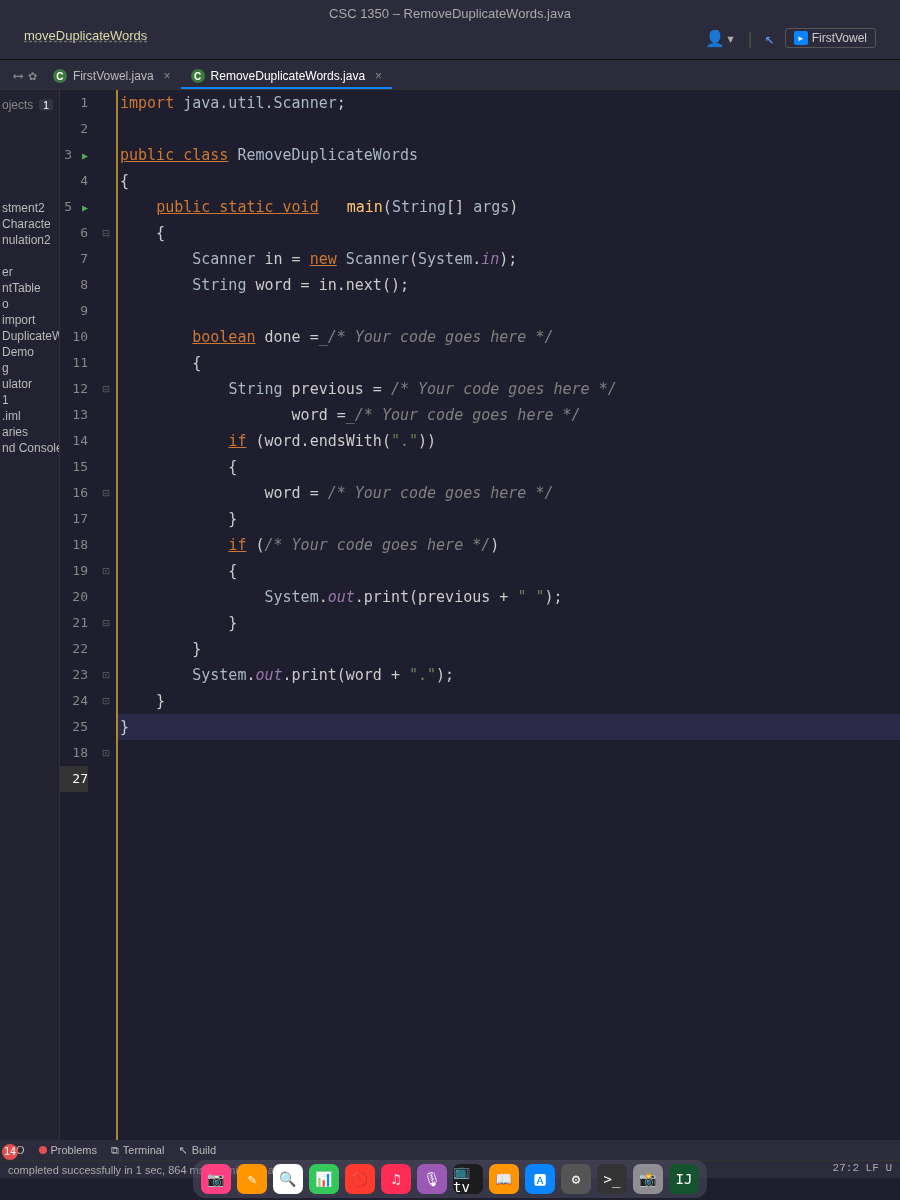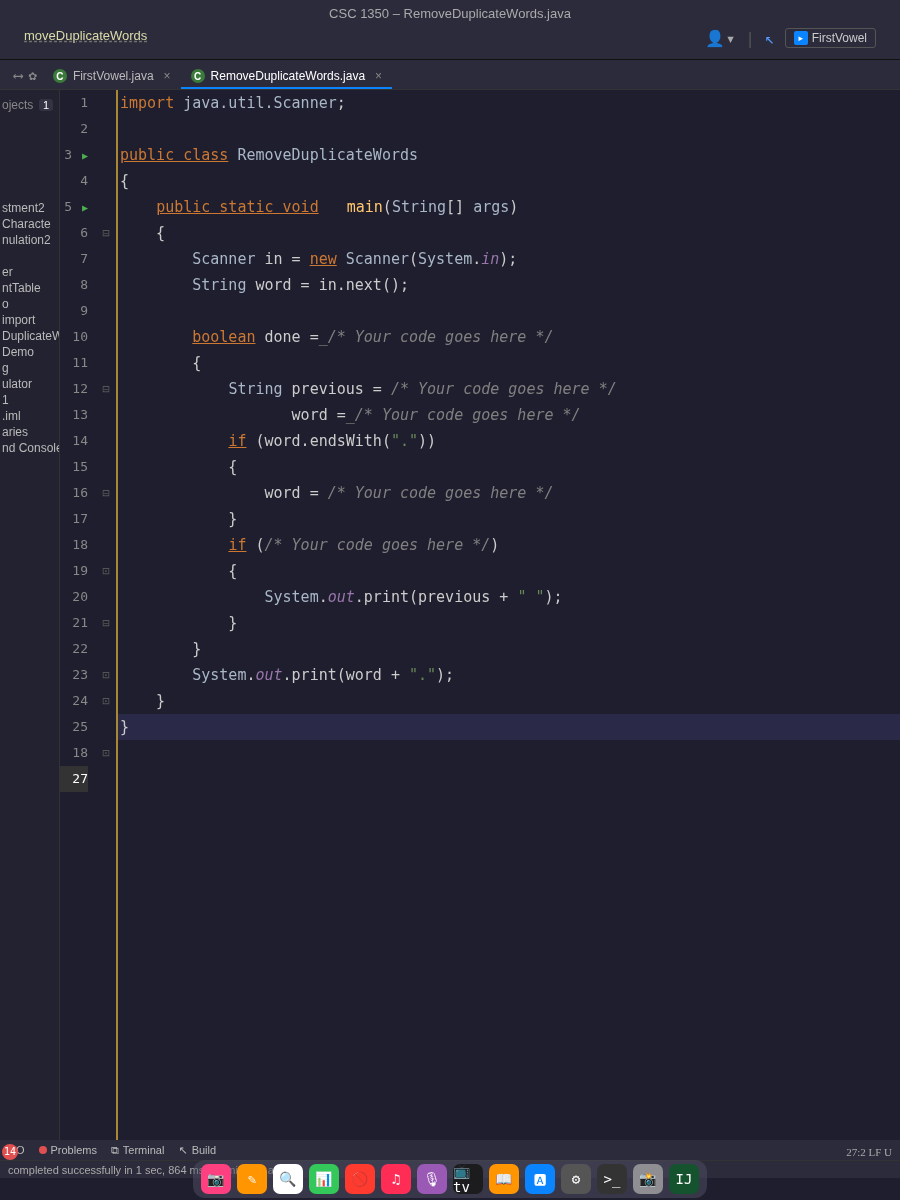--- a/index.html
+++ b/index.html
@@ -29,21 +29,21 @@
 .tri { color:#4caf50; font-size:10px; margin-left:2px;}
 .marks { width:20px; background:#1e1e2e; flex-shrink:0; color:#555;}
 .marks-line { height:26px; line-height:26px; text-align:center; font-size:12px;}
 .editor { flex:1; position:relative; background:#1e1e2e;}
 .code-line { height:26px; line-height:26px; white-space:pre; font-size:15px; padding-left:4px;}
 .code-line.hl { background:#2a2a48; } 
 .kw{color:#cc7832;text-decoration:underline;} .typ{color:#a9b7c6;} .str{color:#6a8759;} .fld{color:#9876aa; font-style:italic;} .cls{color:#a9b7c6;} .imp{color:#cc7832;} .pkg{color:#a9b7c6;} .fnc{color:#ffc66d;margin-left:19px;} .ph{color:#808080; font-style:italic;}
 .code-margin { position:absolute; left:0; top:0; bottom:0; width:2px; background:#aa8833;}
 .bottom-tabs { height:20px; background:#2b2b3b; display:flex; align-items:center; gap:14px; padding-left:8px; font-family:-apple-system,sans-serif; font-size:11px;}
 .bottom-tab { display:flex; align-items:center; gap:4px; cursor:pointer; color:#bbb;}
-.status-right {position:absolute; right:8px; bottom:42px; font-family:Liberation Serif, serif; font-size:11px; color:#aaa;}
+.status-right {position:absolute; right:8px; bottom:26px; font-family:Liberation Mono, monospace; font-size:11px; color:#aaa;}
 .status-bar { height:18px; background:#2b2b3b; border-top:1px solid #333; font-family:-apple-system,sans-serif; font-size:11px; color:#aaa; padding-left:8px; line-height:18px;}
 .dock { position:absolute; bottom:2px; left:50%; transform:translateX(-50%); height:38px; display:flex; gap:6px; align-items:center; background:rgba(80,80,100,0.5); border-radius:12px; padding:3px 8px;}
 .dock-icon { width:30px; height:30px; border-radius:7px; display:flex; align-items:center; justify-content:center; font-size:14px; color:white;}
 .red-dot{width:8px;height:8px;background:#e05050;border-radius:50%;display:inline-block;}
 .run-arrow{color:#5599ff;font-size:16px;}
 .user-icon{color:#aaa;font-size:16px;}
 .left-badge{position:absolute; left:2px; bottom:40px; width:16px;height:16px;background:#e05050;border-radius:50%;color:#fff;font-size:10px;text-align:center;line-height:16px;}
 </style>
 </head>
 <body>

